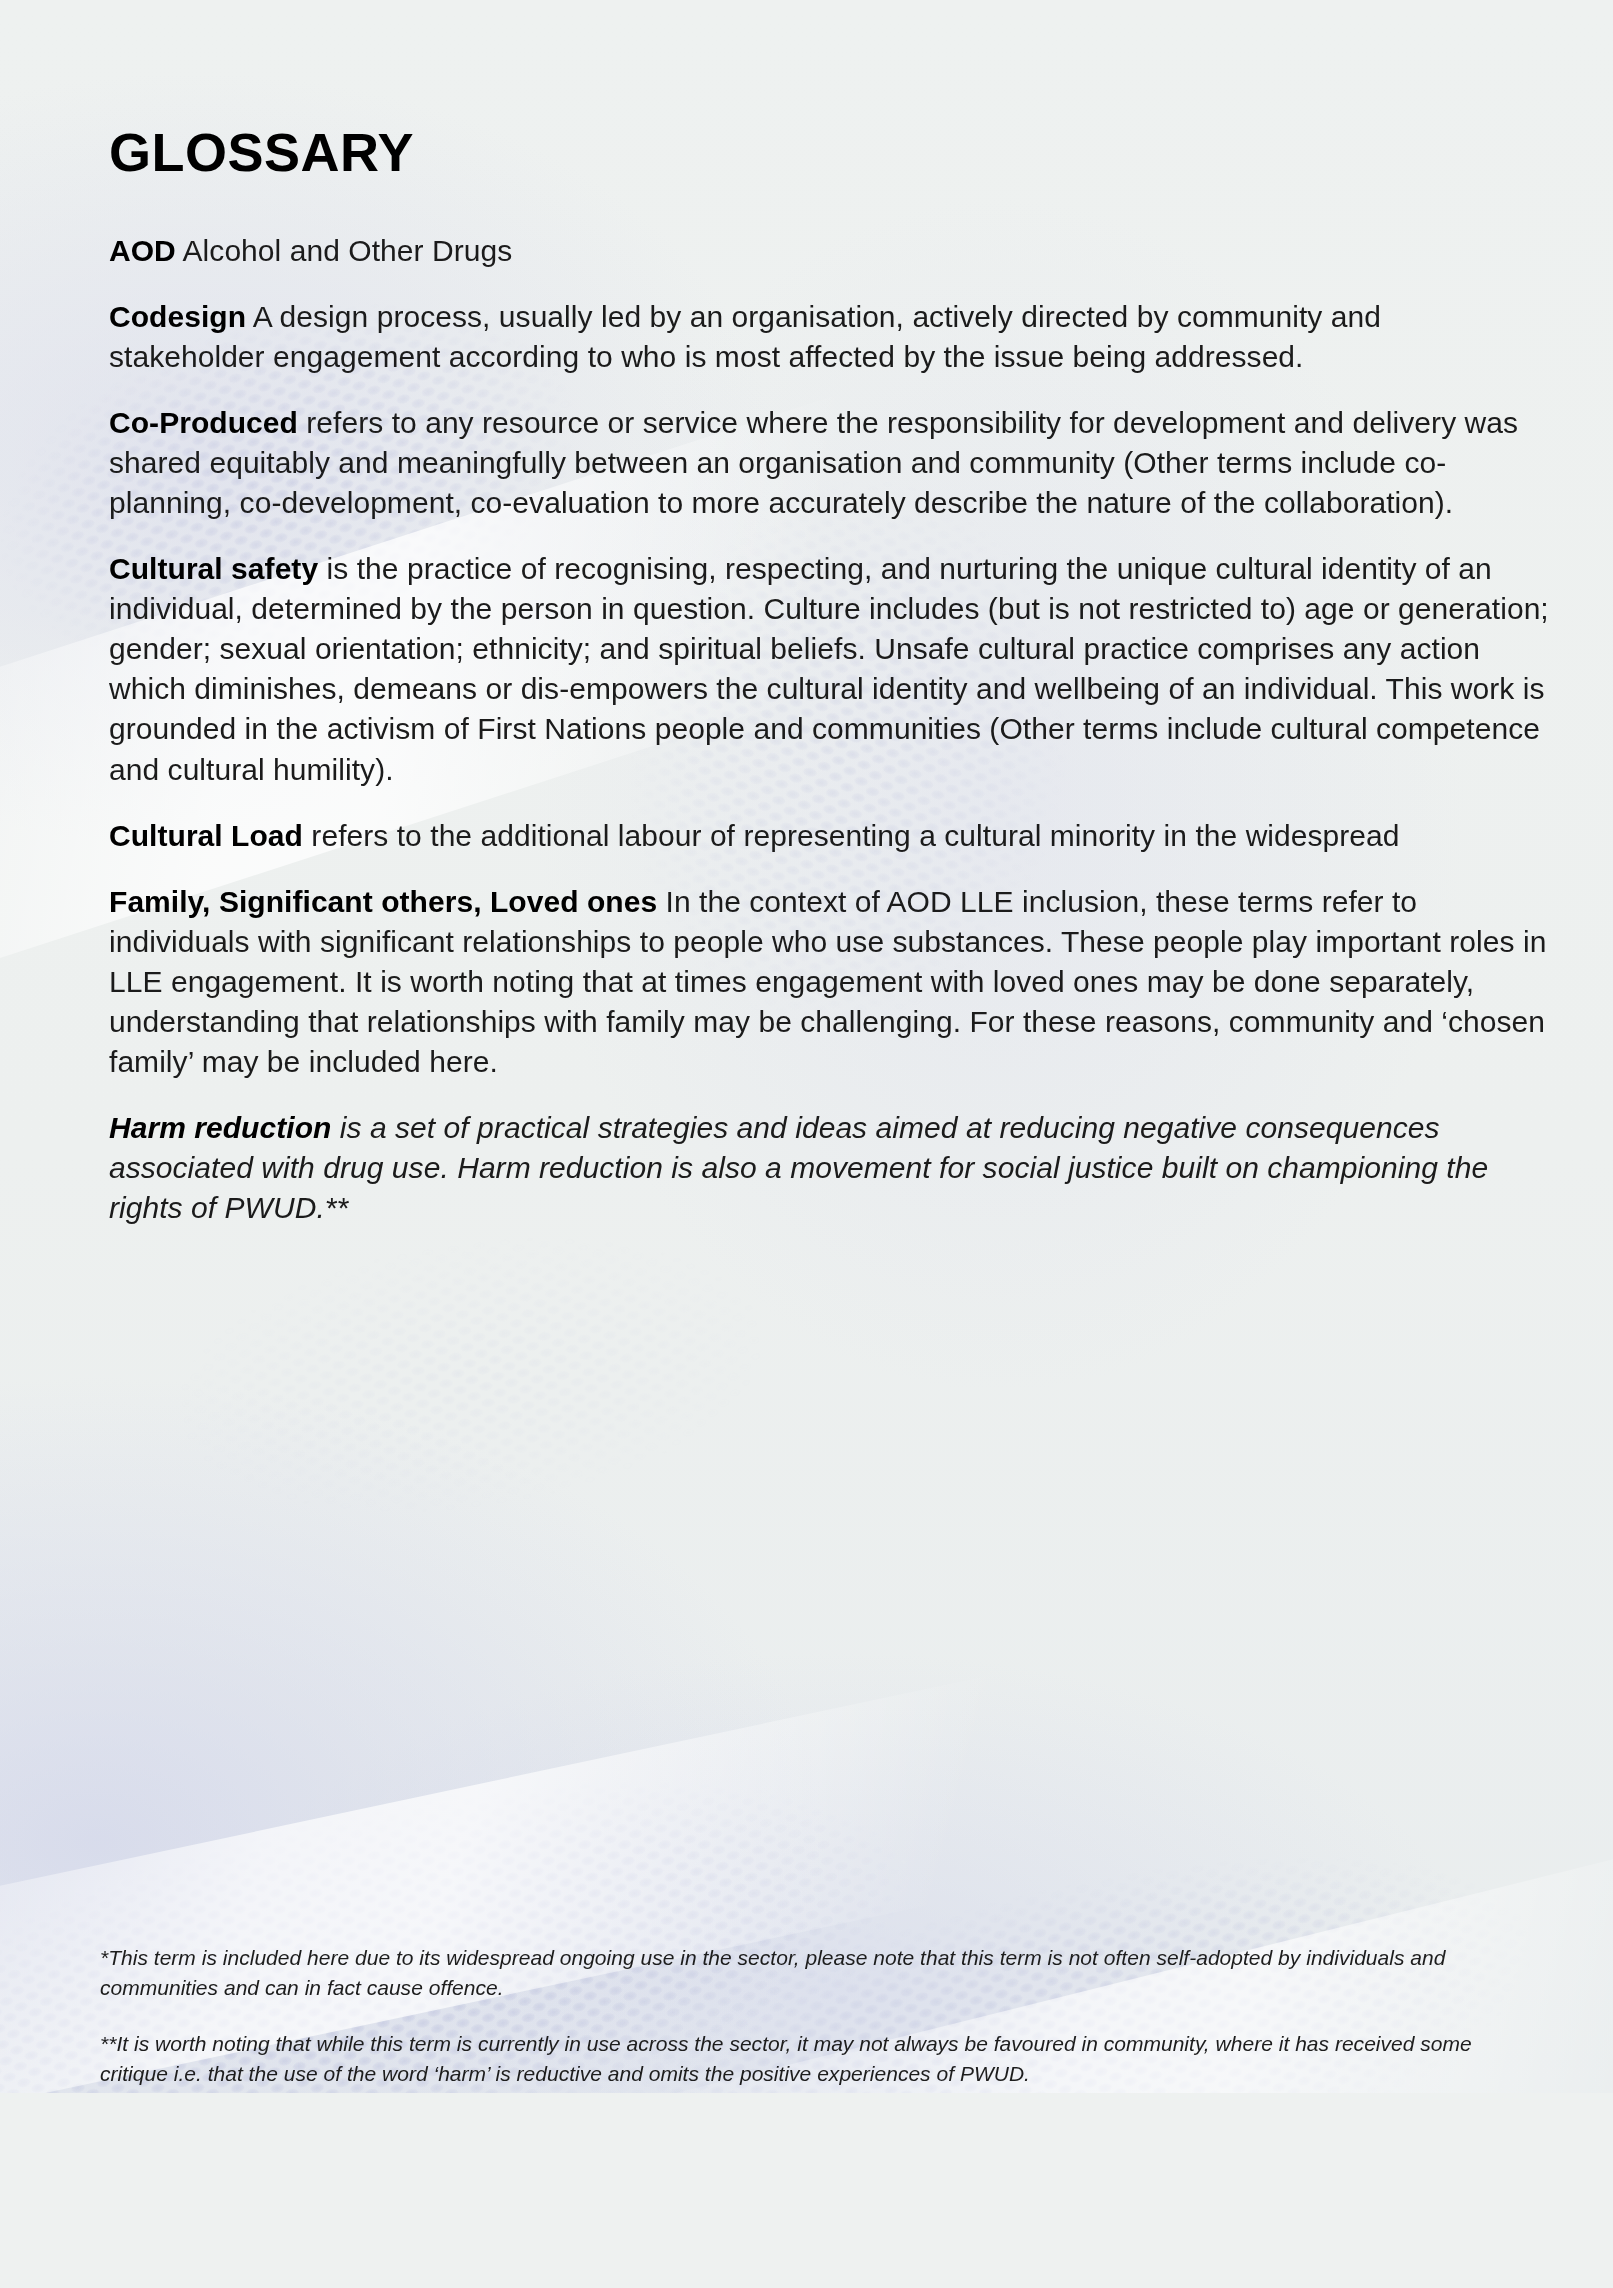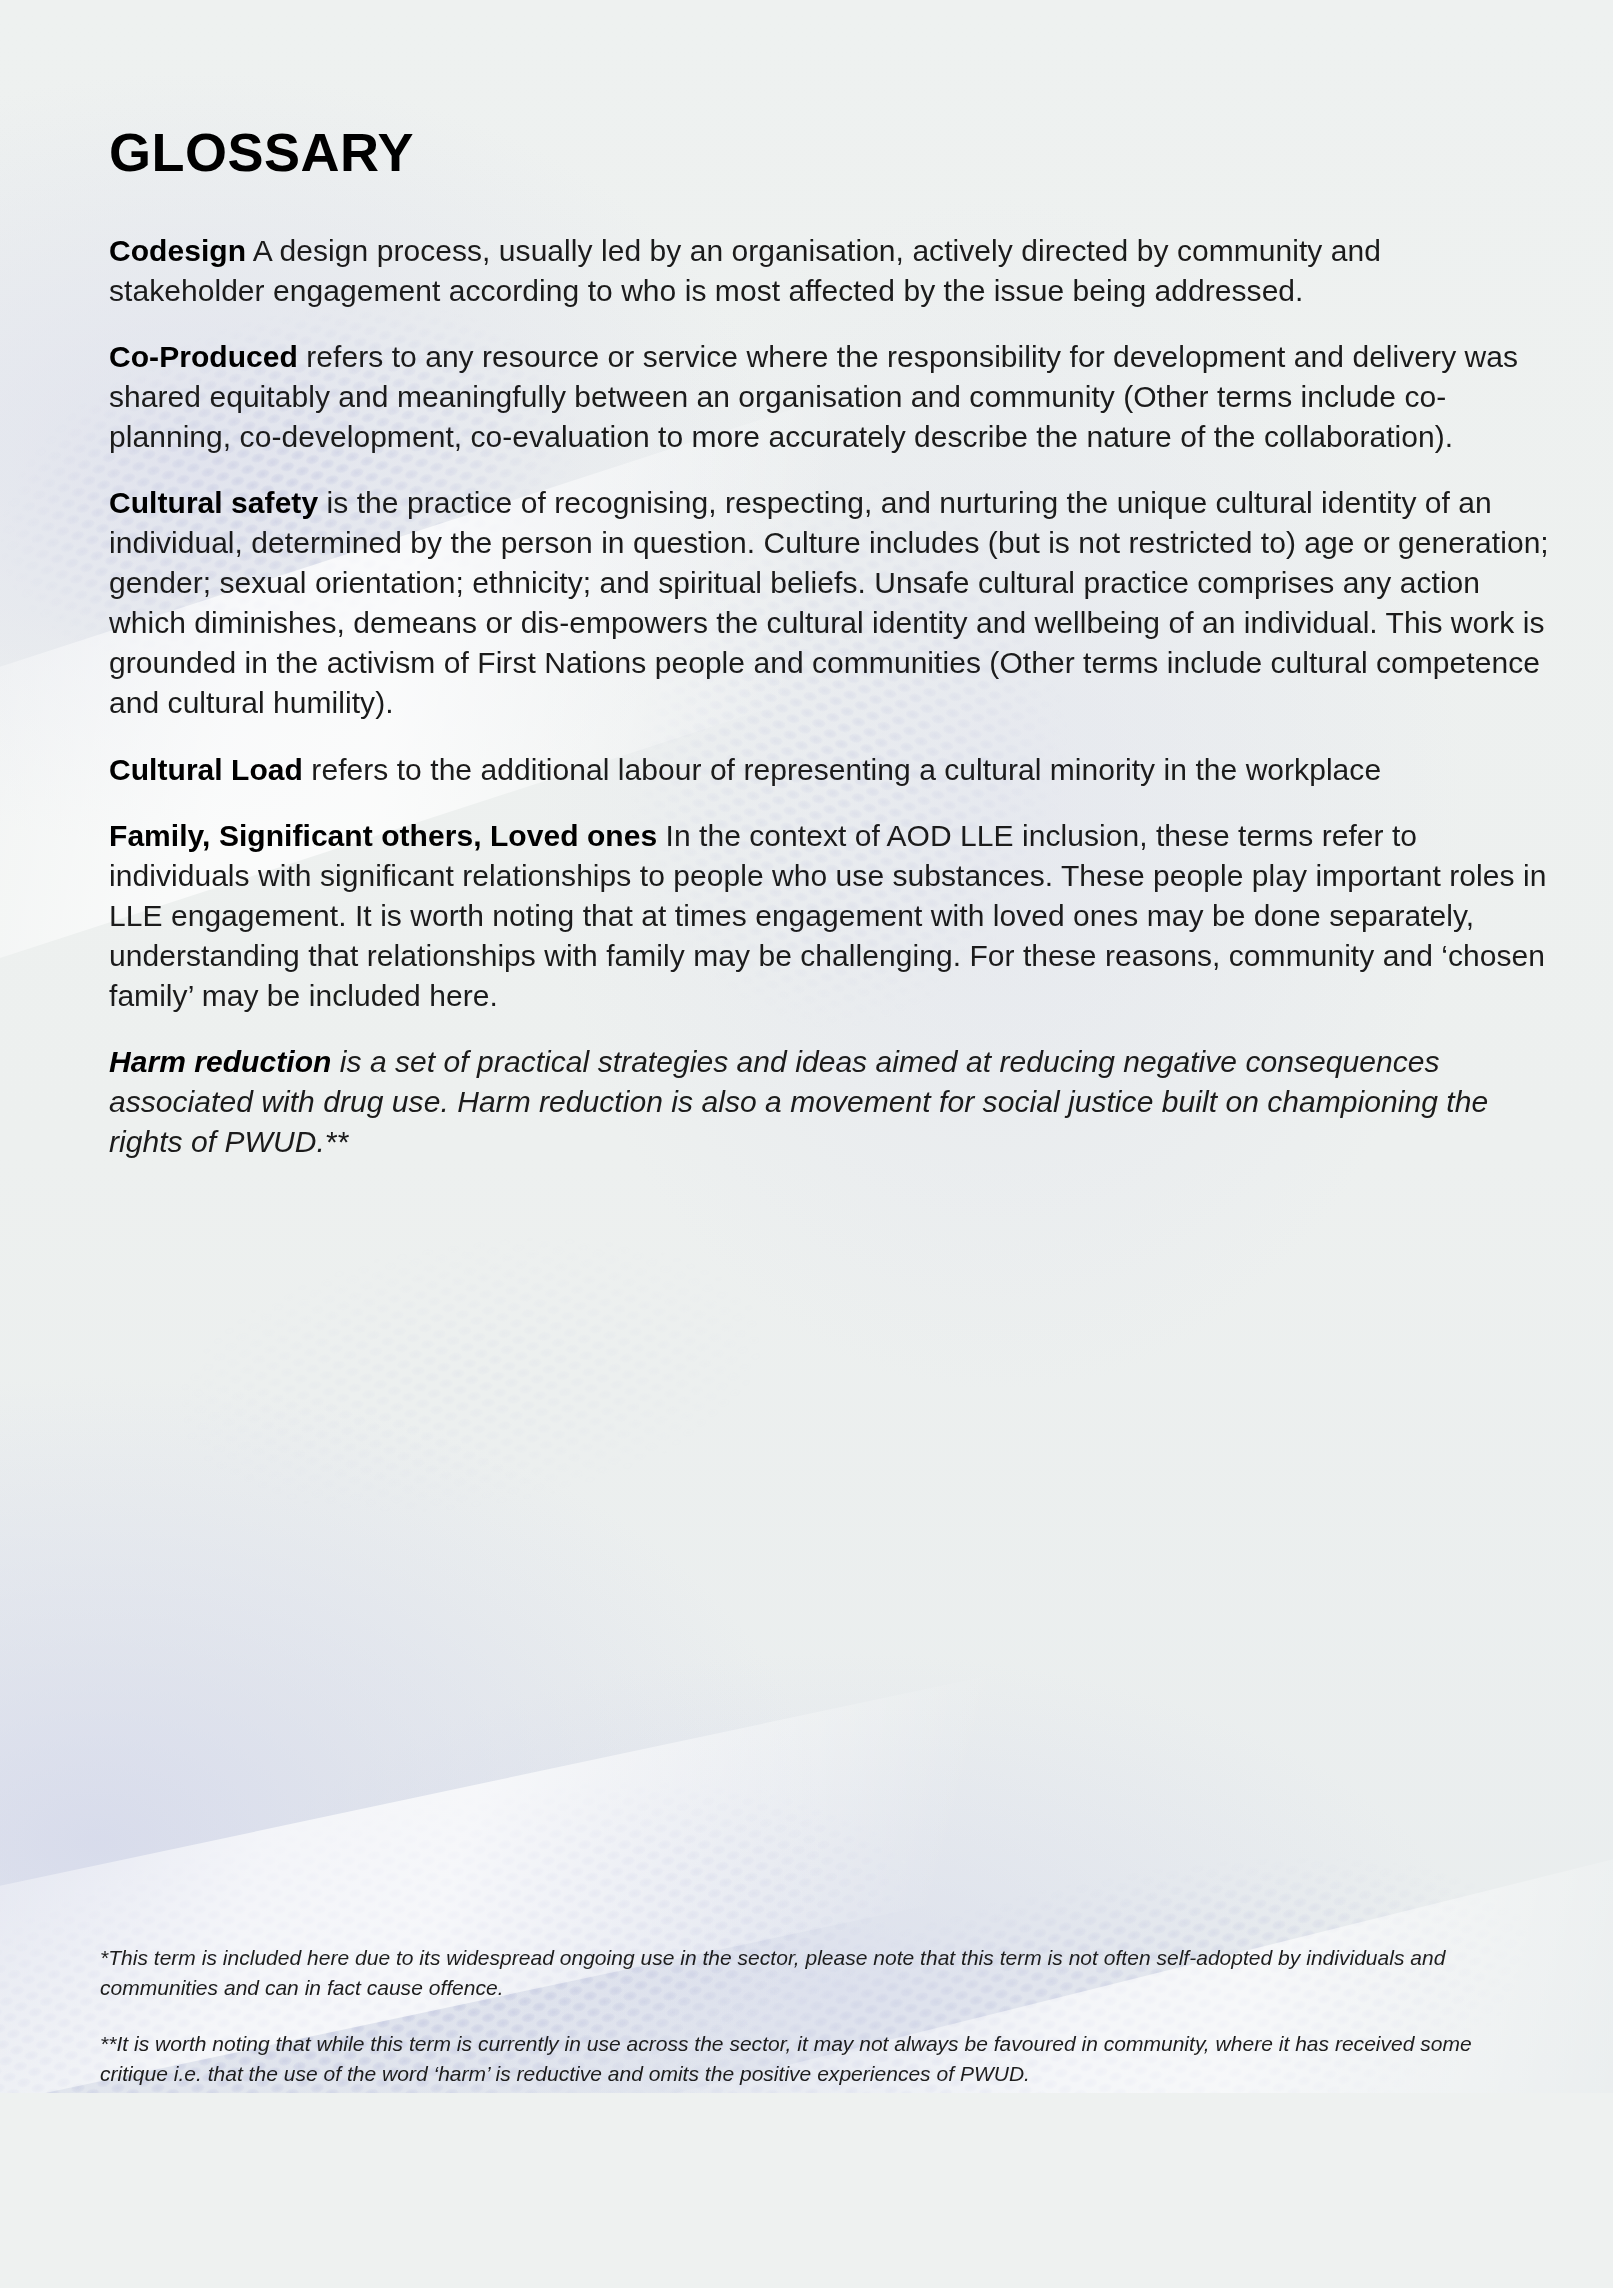--- a/index.html
+++ b/index.html
@@ -170,29 +170,30 @@
   <div class="sheen sheen-1"></div>
   <div class="sheen sheen-2"></div>
   <div class="sheen sheen-3"></div>
 
   <div class="content">
 
     <h1 class="page-title">GLOSSARY</h1>
 
     <div class="glossary-body">
 
+      <p class="entry w-wide"><span class="term">AOD</span><span> Alcohol and Other Drugs</span></p>
 
 
       <p class="entry w-short"><span class="term">Codesign</span><span> A design process, usually led by an organisation, actively directed by community and stakeholder engagement according to who is most affected by the issue being addressed.</span></p>
 
       <p class="entry w-wide"><span class="term">Co-Produced</span><span> refers to any resource or service where the responsibility for development and delivery was shared equitably and meaningfully between an organisation and community (Other terms include co-planning, co-development, co-evaluation to more accurately describe the nature of the collaboration).</span></p>
 
       <p class="entry w-wide"><span class="term">Cultural safety</span><span> is the practice of recognising, respecting, and nurturing the unique cultural identity of an individual, determined by the person in question. Culture includes (but is not restricted to) age or generation; gender; sexual orientation; ethnicity; and spiritual beliefs. Unsafe cultural practice comprises any action which diminishes, demeans or dis-empowers the cultural identity and wellbeing of an individual. This work is grounded in the activism of First Nations people and communities (Other terms include cultural competence and cultural humility).</span></p>
 
-      <p class="entry w-mid"><span class="term">Cultural Load</span><span> refers to the additional labour of representing a cultural minority in the workplace</span></p>
+      <p class="entry w-mid"><span class="term">Cultural Load</span><span> refers to the additional labour of representing a cultural minority in the widespread</span></p>
 
 
       <p class="entry w-wide"><span class="term">Family, Significant others, Loved ones</span><span> In the context of AOD LLE inclusion, these terms refer to individuals with significant relationships to people who use substances. These people play important roles in LLE engagement.  It is worth noting that at times engagement with loved ones may be done separately, understanding that relationships with family may be challenging. For these reasons, community and ‘chosen family’ may be included here.</span></p>
 
       <p class="entry w-mid"><span class="term">Harm reduction</span><span> is a set of practical strategies and ideas aimed at reducing negative consequences associated with drug use. Harm reduction is also a movement for social justice built on championing the rights of PWUD.**</span></p>
 
     </div>
 
     <div class="footnotes">
       <p class="footnote">*This term is included here due to its widespread ongoing use in the sector, please note that this term is not often self-adopted by individuals and communities and can in fact cause offence.</p>

